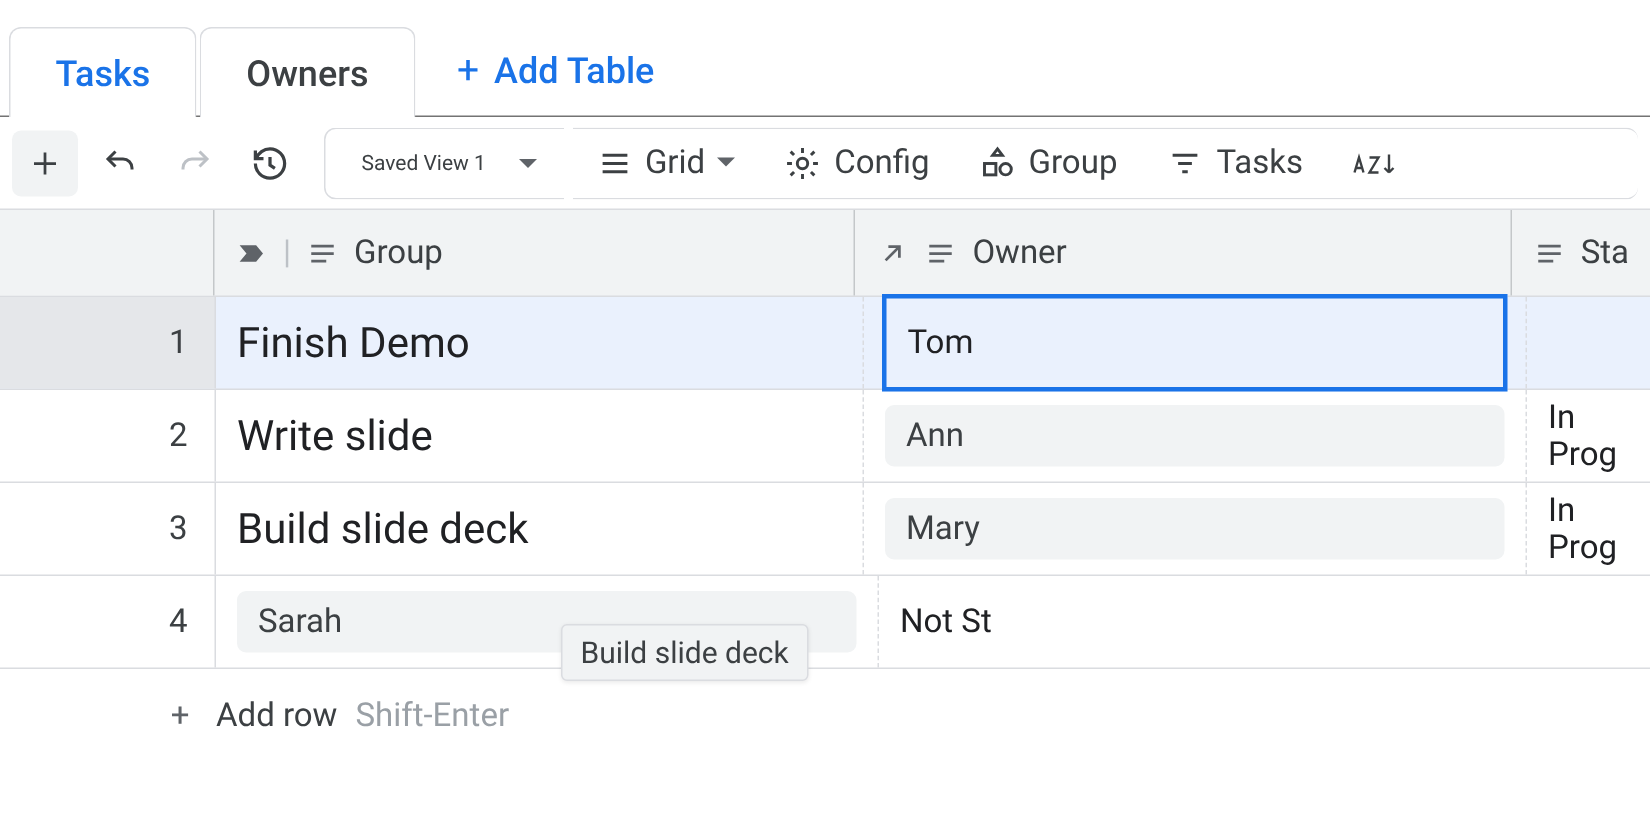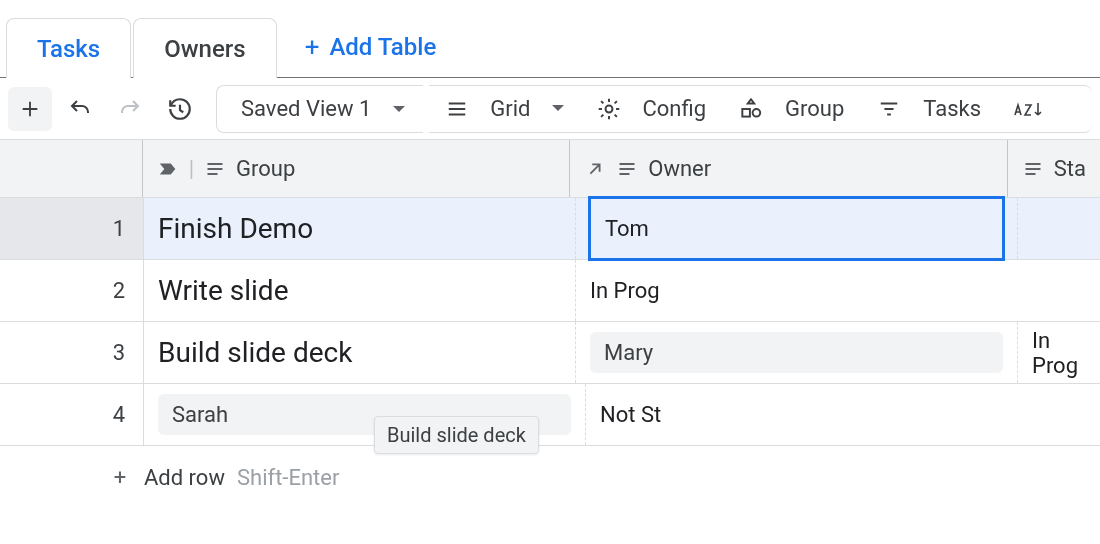--- a/index.html
+++ b/index.html
@@ -83,21 +83,21 @@
 
     .saved-view {
       display: flex;
       align-items: center;
       height: 48px;
       border: 1px solid #dadce0;
       border-radius: 8px 0 0 8px;
       border-right: none;
       padding: 0 52px 0 24px;
       margin-left: 8px;
-      font-size: 22px;
+      font-size: 14px;
       color: #3c4043;
       position: relative;
     }
     .saved-view::after {
       content: "";
       position: absolute;
       right: 18px;
       top: 50%;
       transform: translateY(-3px);
       border: 6px solid transparent;
@@ -111,21 +111,21 @@
       border-left: none;
       border-radius: 0 8px 8px 0;
       border-right: none;
       display: flex;
       align-items: center;
       gap: 0;
     }
     .tool-item {
       display: flex;
       align-items: center;
-      gap: 21px;
+      gap: 8px;
       padding: 0 16px;
       height: 46px;
       font-size: 22px;
       color: #3c4043;
       cursor: pointer;
     }
     .tool-item .caret {
       width: 0; height: 0;
       border: 6px solid transparent;
       border-top-color: #5f6368;
@@ -336,20 +336,23 @@
     </div>
   </div>
 
   <div class="body-row">
     <div class="col-rownum">
         <span>2</span>
       </div>
     <div class="col-task">
         <span>Write slide</span>
       </div>
+    <div class="col-owner">
+        <div class="owner-chip"><span>Ann</span></div>
+      </div>
     <div class="col-status">
         <span>In Prog</span>
       </div>
   </div>
 
   <div class="body-row">
     <div class="col-rownum">
         <span>3</span>
       </div>
     <div class="col-task">

